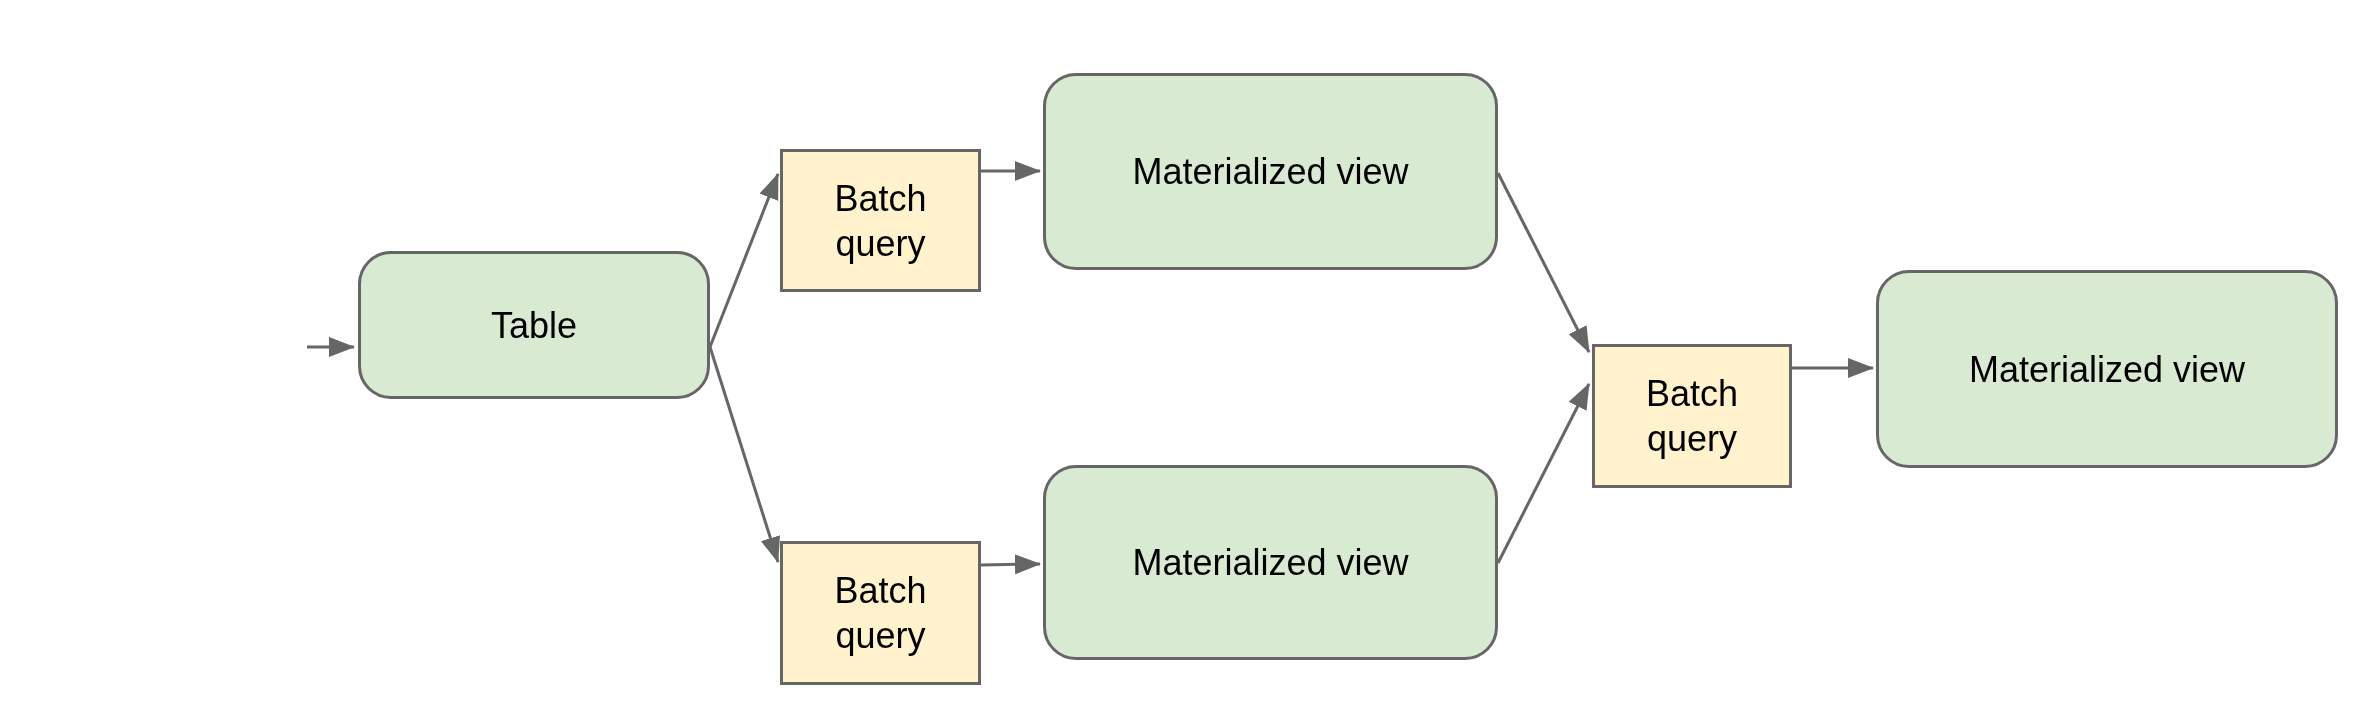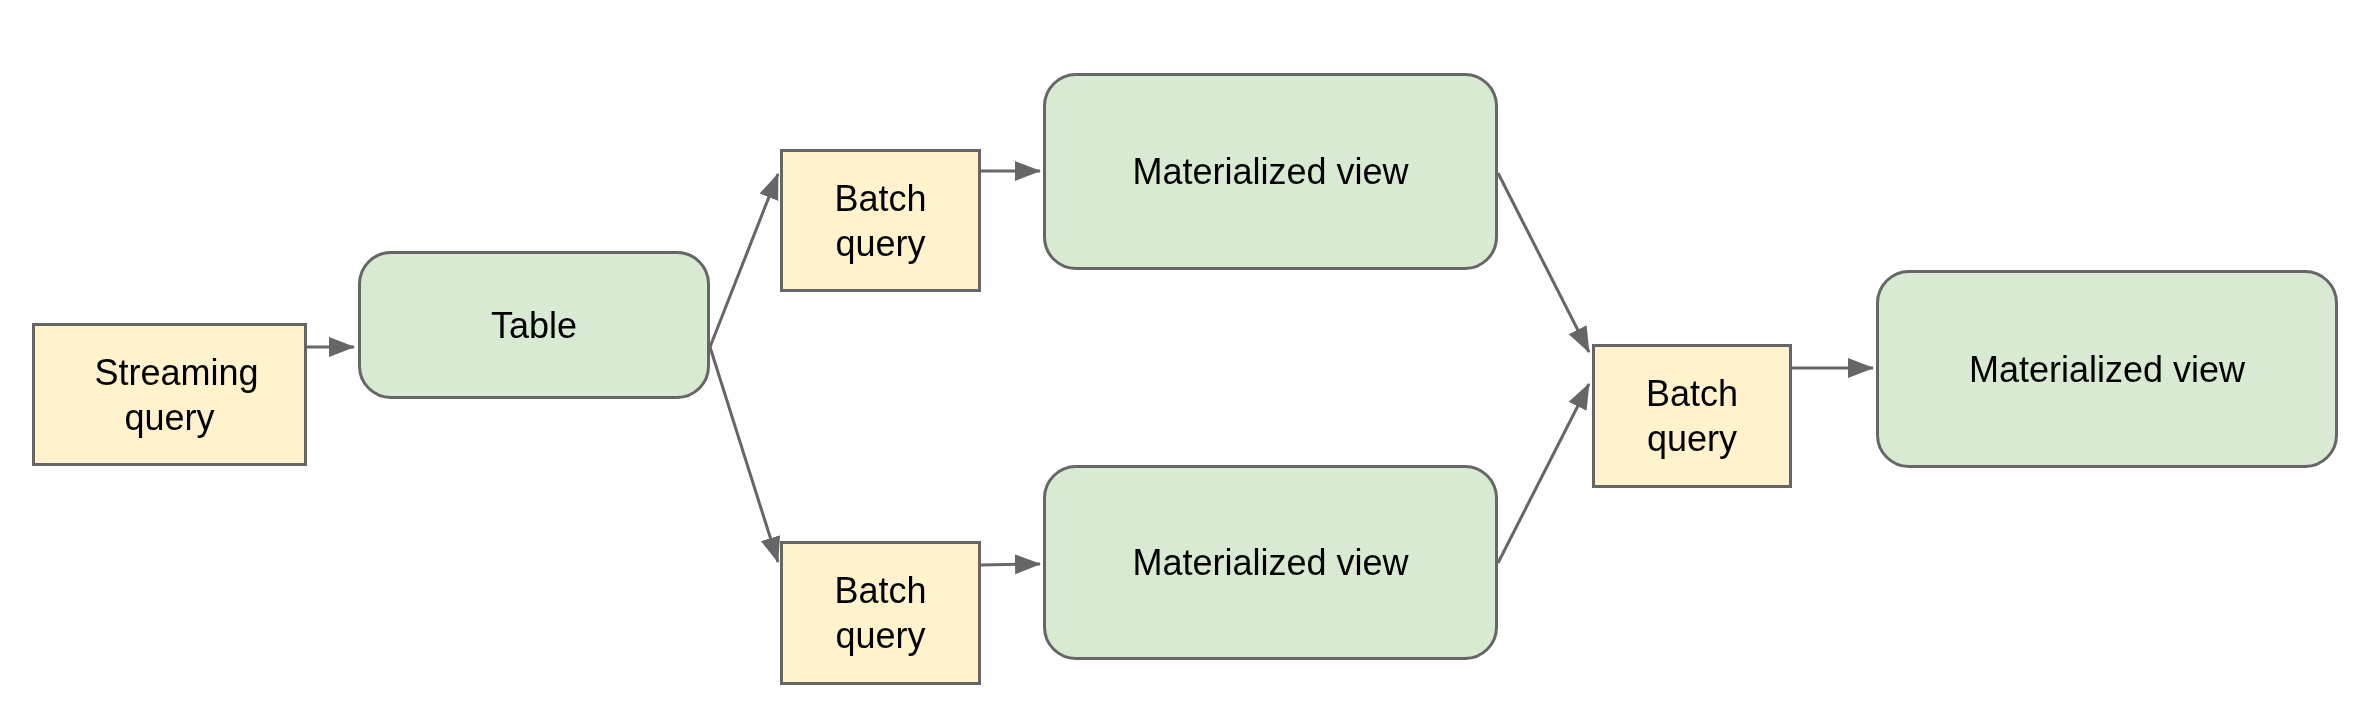--- a/index.html
+++ b/index.html
@@ -75,23 +75,20 @@
     <line class="edge" x1="307" y1="347" x2="354" y2="347" marker-end="url(#arrow)"></line>
     <line class="edge" x1="710" y1="347" x2="778" y2="174" marker-end="url(#arrow)"></line>
     <line class="edge" x1="710" y1="347" x2="778" y2="562" marker-end="url(#arrow)"></line>
     <line class="edge" x1="981" y1="171" x2="1040" y2="171" marker-end="url(#arrow)"></line>
     <line class="edge" x1="981" y1="565" x2="1040" y2="564" marker-end="url(#arrow)"></line>
     <line class="edge" x1="1498" y1="173" x2="1589" y2="352" marker-end="url(#arrow)"></line>
     <line class="edge" x1="1498" y1="563" x2="1589" y2="384" marker-end="url(#arrow)"></line>
     <line class="edge" x1="1792" y1="368" x2="1873" y2="368" marker-end="url(#arrow)"></line>
   </svg>
 
-  <div class="node query" style="left:32px; top:275px; width:275px; height:143px;">
-    <span class="label">Streaming query</span>
-  </div>
 
   <div class="node storage" style="left:358px; top:251px; width:352px; height:148px;">
     <span class="label">Table</span>
   </div>
 
   <div class="node query" style="left:780px; top:101px; width:201px; height:143px;">
     <span class="label">Batch query</span>
   </div>
 
   <div class="node storage" style="left:1043px; top:73px; width:455px; height:197px;">

